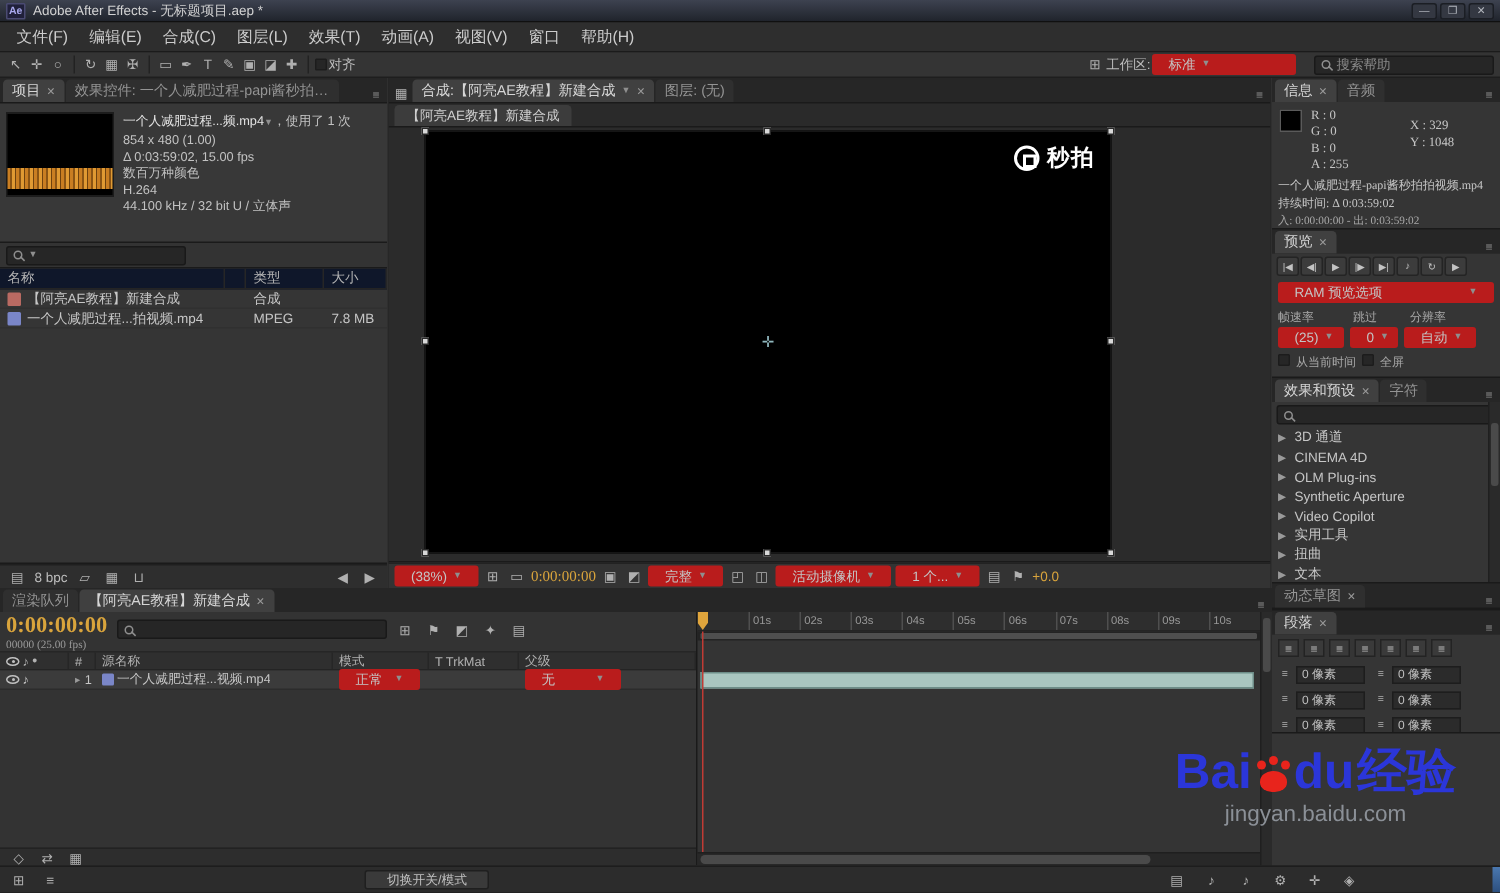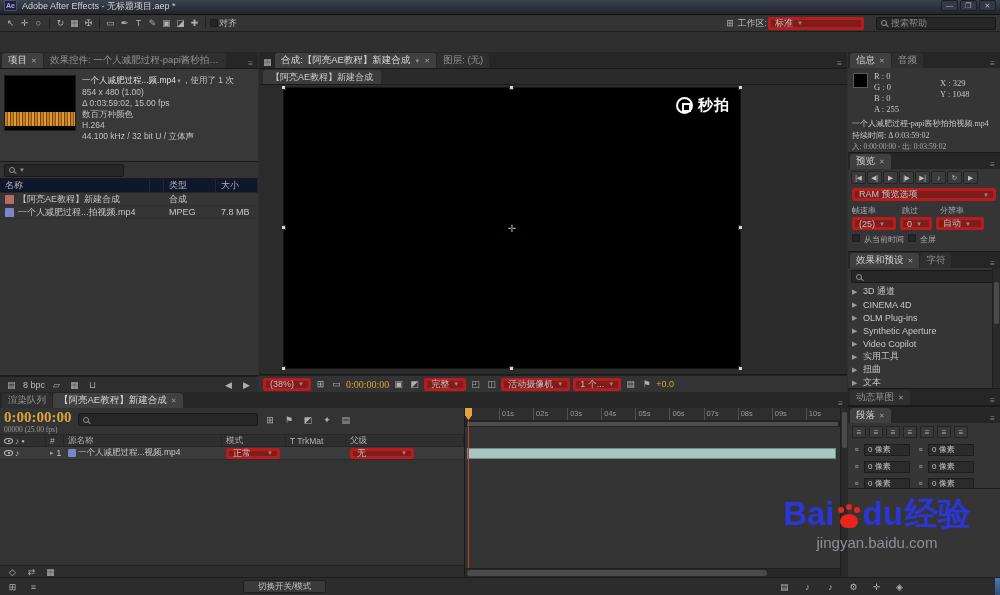--- a/index.html
+++ b/index.html
@@ -1,33 +1,33 @@
 <!DOCTYPE html>
 <html><head>
 <meta charset="utf-8">
 <style>
 *{box-sizing:border-box;margin:0;padding:0}
 body{background:#101010;font-family:"Liberation Sans",sans-serif}
 .screen{position:relative;width:1000px;height:595px;background:#2f2f2f;color:#c6c6c6;font-size:10px;overflow:hidden}
 .abs{position:absolute}
 .mono{font-family:Liberation Serif, serif}
 
-.titlebar{height:15px;background:linear-gradient(#3d4250,#20242c);display:flex;align-items:flex-start;padding:0 4px;gap:5px;border-bottom:1px solid #101010}
+.titlebar{height:15px;background:linear-gradient(#3d4250,#20242c);display:flex;align-items:center;padding:0 4px;gap:5px;border-bottom:1px solid #101010}
 .badge{width:13px;height:11px;background:#20203a;border:1px solid #4a4a72;color:#a9a9ee;font-size:7px;font-weight:bold;display:flex;align-items:center;justify-content:center;border-radius:1px}
 .wtitle{font-size:9px;color:#d2d2d2}
 .winbtns{margin-left:auto;display:flex;gap:2px}
 .winbtn{width:17px;height:11px;background:#343842;border:1px solid #1b1e24;color:#b2b6bd;font-size:7px;display:flex;align-items:center;justify-content:center;border-radius:2px}
 .menubar{height:20px;background:#2e2e2e;border-bottom:1px solid #1b1b1b;display:flex;align-items:center;padding-left:4px}
 .menuitem{padding:0 7px;font-size:10.5px;color:#cccccc;height:100%;display:flex;align-items:center}
 .toolbar{height:17px;background:#343434;border-bottom:1px solid #1e1e1e;display:flex;align-items:center;padding:0 4px;gap:1px}
 .ic{min-width:13px;height:13px;display:inline-flex;align-items:center;justify-content:center;font-size:9px;color:#b0b0b0}
 .sep{width:1px;height:12px;background:#222;margin:0 3px}
 .chk{width:8px;height:8px;border:1px solid #1c1c1c;background:#262626;border-radius:1px;display:inline-block}
 .lbl{font-size:9px;color:#bdbdbd}
-.dd{background:#7f1d1d;border:3px solid #b91c1c;border-radius:2px;height:13px;display:inline-flex;align-items:center;padding:0 4px;gap:4px;font-size:9px;color:#c4c4c4;white-space:nowrap}
+.dd{background:#7f1d1d;border:7px solid #b91c1c;border-radius:2px;height:13px;display:inline-flex;align-items:center;padding:0 4px;gap:4px;font-size:9px;color:#c4c4c4;white-space:nowrap}
 .car{font-size:6px;color:#8f8f8f}
 .field{background:#262626;border:1px solid #191919;border-radius:2px;height:13px;display:flex;align-items:center;padding:0 4px;gap:4px}
 .field input{background:transparent;border:none;outline:none;color:#bdbdbd;font-size:9px;width:100%;font-family:"Liberation Sans",sans-serif}
 .field input::placeholder{color:#8a8a8a}
 .mag{width:6px;height:6px;border:1px solid #8f8f8f;border-radius:50%;position:relative;display:inline-block;flex:none}
 .mag::after{content:"";position:absolute;width:4px;height:1px;background:#8f8f8f;transform:rotate(45deg);right:-3px;bottom:-1px}
 
 .panelcol{display:flex;flex-direction:column;gap:1px;background:#1a1a1a}
 .tabbar{height:16px;background:#262626;display:flex;align-items:flex-end;padding:1px 2px 0 2px;gap:1px;flex:none}
 .tab{height:15px;padding:0 6px;font-size:9.5px;background:#404040;color:#d6d6d6;border-radius:3px 3px 0 0;display:flex;align-items:center;gap:4px;white-space:nowrap;overflow:hidden}
@@ -125,20 +125,31 @@
   <div class="titlebar">
     <span class="badge">Ae</span>
     <span class="wtitle">Adobe After Effects - 无标题项目.aep *</span>
     <span class="winbtns">
       <span class="winbtn">—</span>
       <span class="winbtn">❐</span>
       <span class="winbtn">✕</span>
     </span>
   </div>
 
+  <div class="menubar">
+    <span class="menuitem">文件(F)</span>
+    <span class="menuitem">编辑(E)</span>
+    <span class="menuitem">合成(C)</span>
+    <span class="menuitem">图层(L)</span>
+    <span class="menuitem">效果(T)</span>
+    <span class="menuitem">动画(A)</span>
+    <span class="menuitem">视图(V)</span>
+    <span class="menuitem">窗口</span>
+    <span class="menuitem">帮助(H)</span>
+  </div>
 
   <div class="toolbar">
     <span class="ic">↖</span>
     <span class="ic">✛</span>
     <span class="ic">○</span>
     <span class="sep"></span>
     <span class="ic">↻</span>
     <span class="ic">▦</span>
     <span class="ic">✠</span>
     <span class="sep"></span>

